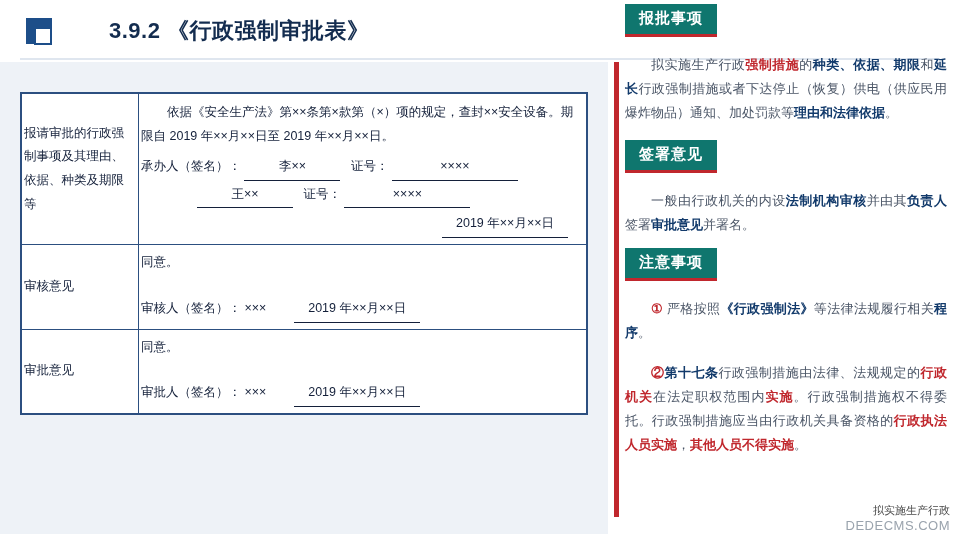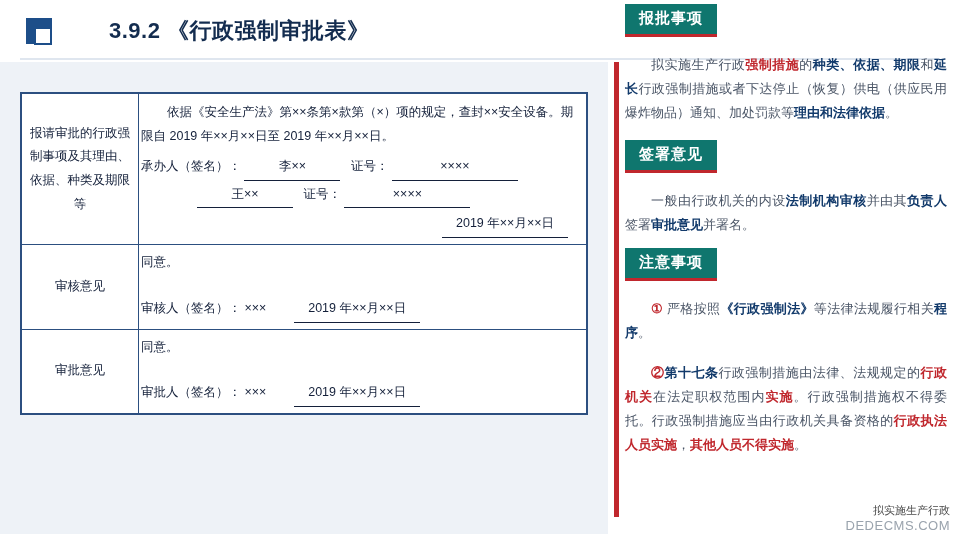--- a/index.html
+++ b/index.html
@@ -83,21 +83,21 @@
   .form-table td {
     border: 1px solid #2c4f80;
     vertical-align: middle;
     padding: 6px 2px;
     font-size: 12.5px;
     color: #14203a;
     line-height: 1.9;
   }
   .col-label {
     width: 112px;
-    text-align: center;
+    text-align: left;
     line-height: 2.1;
   }
   .cell-body {
     padding: 10px 10px 12px 10px;
   }
   .para-indent {
     text-indent: 26px;
     line-height: 1.95;
   }
   .sign-line {

